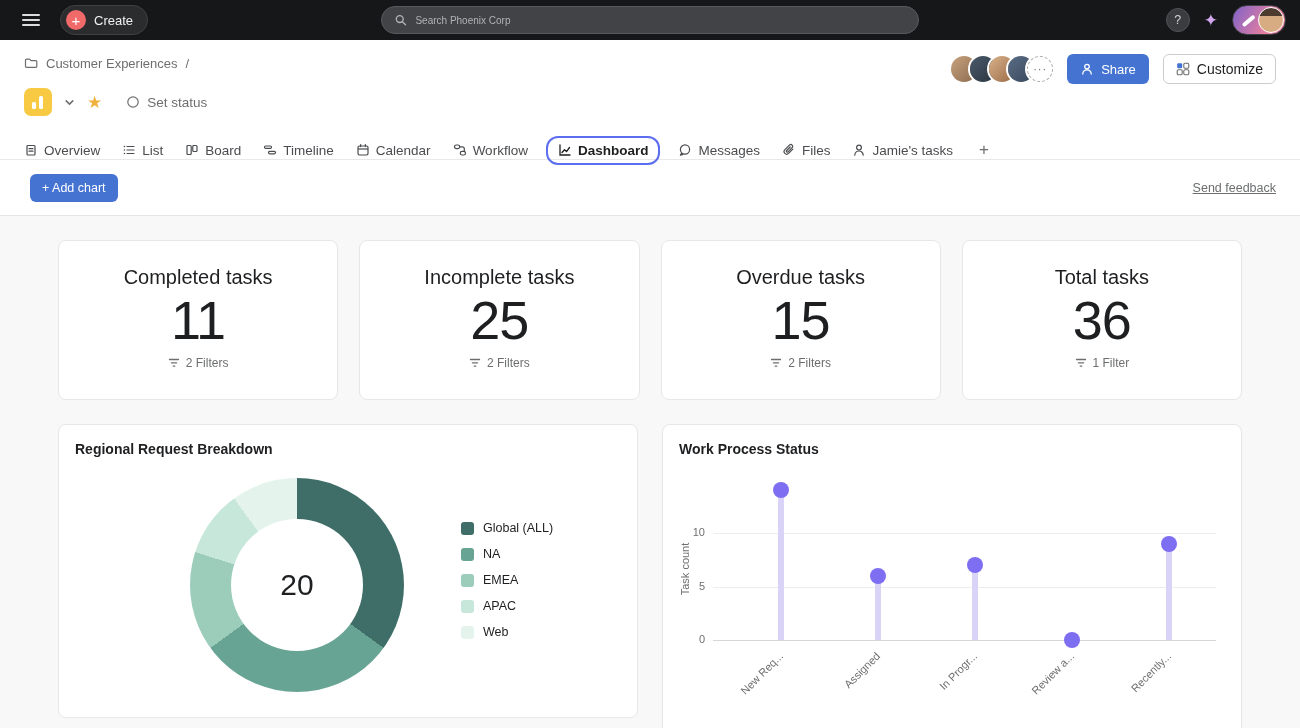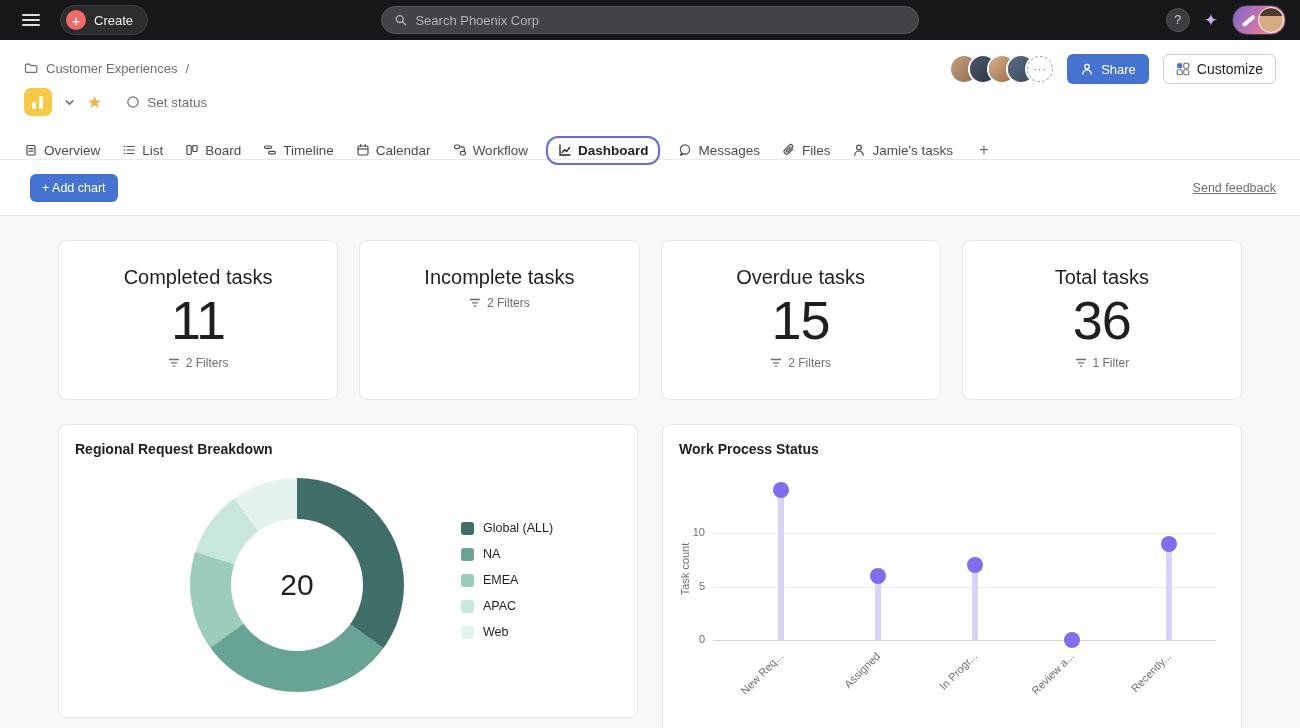--- a/index.html
+++ b/index.html
@@ -7,32 +7,32 @@
   body { font-family:"Liberation Sans", sans-serif; background:#f9f8f8; overflow:hidden; }
   .app { position:relative; width:1300px; height:728px; overflow:hidden; background:#f9f8f8; }
 
   
   .topbar { height:40px; background:#161719; display:flex; align-items:center; padding:0 14px; gap:16px; position:relative; }
   .hamburger { width:26px; height:26px; display:flex; flex-direction:column; justify-content:center; gap:3.5px; cursor:pointer; padding:4px; margin-left:4px; }
   .hamburger span { height:1.8px; background:#dddcde; border-radius:1px; }
   .create-btn { display:flex; align-items:center; gap:8px; background:#2b2c2e; border:1px solid #3f4042; border-radius:16px; height:30px; padding:0 14px 0 5px; color:#f2f1f2; font-size:13px; cursor:pointer; }
   .create-plus { width:20px; height:20px; border-radius:50%; background:#f06a6a; color:#fff; display:flex; align-items:center; justify-content:center; font-size:15px; line-height:1; }
   .search { position:absolute; left:50%; transform:translateX(-50%); width:538px; height:28px; border-radius:15px; background:#424346; border:1px solid #595a5d; display:flex; align-items:center; gap:8px; padding:0 12px; }
-  .search input { background:transparent; border:none; outline:none; color:#e6e5e7; font-size:13px; width:100%; font-family:"Liberation Sans",sans-serif; }
+  .search input { background:transparent; border:none; outline:none; color:#e6e5e7; font-size:10px; width:100%; font-family:"Liberation Sans",sans-serif; }
   .search input::placeholder { color:#b3b2b4; }
   .topbar-right { margin-left:auto; display:flex; align-items:center; gap:14px; }
   .help-btn { width:24px; height:24px; border-radius:50%; background:#3b3c3f; border:1px solid #525356; color:#d3d2d4; font-size:12.5px; display:flex; align-items:center; justify-content:center; cursor:pointer; }
   .sparkle { color:#d3a8ef; font-size:17px; cursor:pointer; line-height:1; }
   .avatar-pill { width:54px; height:30px; border-radius:15px; background:linear-gradient(120deg,#7f63c9,#e87f9e 70%); position:relative; overflow:hidden; border:1px solid #3f4042; cursor:pointer; }
   .avatar-pill .streak { position:absolute; left:8px; top:13px; width:15px; height:3.5px; background:#fff; border-radius:2px; transform:rotate(-40deg); }
   .avatar-pill .user-circle { position:absolute; right:1px; top:1px; width:26px; height:26px; border-radius:50%; background:linear-gradient(180deg,#4c3b2e 34%,#d8ac83 34%); border:1px solid #fff; }
 
   
   .header { background:#fff; padding:16px 24px 0 24px; height:120px; border-bottom:1px solid #e8e8e8; }
-  .crumb-row { display:flex; align-items:center; gap:8px; height:24px; position:relative; }
+  .crumb-row { display:flex; align-items:flex-start; gap:8px; height:24px; position:relative; }
   .crumb { font-size:13px; color:#6d6e6f; cursor:pointer; }
   .crumb-sep { font-size:13px; color:#6d6e6f; }
   .crumb-right { position:absolute; right:0; top:-2px; display:flex; align-items:center; gap:14px; }
   .avatar-stack { display:flex; align-items:center; padding-left:2px; }
   .avatar { width:26px; height:26px; border-radius:50%; box-shadow:0 0 0 2px #fff; margin-left:-7px; cursor:pointer; }
   .avatar.a1 { margin-left:0; background:linear-gradient(135deg,#caa27e,#8a6b4f); }
   .avatar.a2 { background:linear-gradient(135deg,#4a5a6b,#2c3540); }
   .avatar.a3 { background:linear-gradient(135deg,#d8b28c,#9a6a44); }
   .avatar.a4 { background:linear-gradient(135deg,#5a6d85,#38475c); }
   .overflow-btn { width:26px; height:26px; border-radius:50%; border:1px dashed #a9a6a5; background:#fff; color:#6d6e6f; display:flex; align-items:center; justify-content:center; font-size:11px; letter-spacing:1px; margin-left:-7px; box-shadow:0 0 0 2px #fff; cursor:pointer; }
@@ -275,20 +275,21 @@
             <line x1="1.5" y1="2.5" x2="10.5" y2="2.5" stroke="#6d6e6f" stroke-width="1.3" stroke-linecap="round"></line>
             <line x1="3.4" y1="5.8" x2="8.6" y2="5.8" stroke="#6d6e6f" stroke-width="1.3" stroke-linecap="round"></line>
             <line x1="5.2" y1="9.1" x2="6.8" y2="9.1" stroke="#6d6e6f" stroke-width="1.3" stroke-linecap="round"></line>
           </svg>
           <span>2 Filters</span>
         </div>
       </div>
 
       <div class="stat-card">
         <div class="stat-title">Incomplete tasks</div>
+        <div class="stat-value">25</div>
         <div class="stat-filters">
           <svg width="12" height="12" viewBox="0 0 12 12">
             <line x1="1.5" y1="2.5" x2="10.5" y2="2.5" stroke="#6d6e6f" stroke-width="1.3" stroke-linecap="round"></line>
             <line x1="3.4" y1="5.8" x2="8.6" y2="5.8" stroke="#6d6e6f" stroke-width="1.3" stroke-linecap="round"></line>
             <line x1="5.2" y1="9.1" x2="6.8" y2="9.1" stroke="#6d6e6f" stroke-width="1.3" stroke-linecap="round"></line>
           </svg>
           <span>2 Filters</span>
         </div>
       </div>
 

